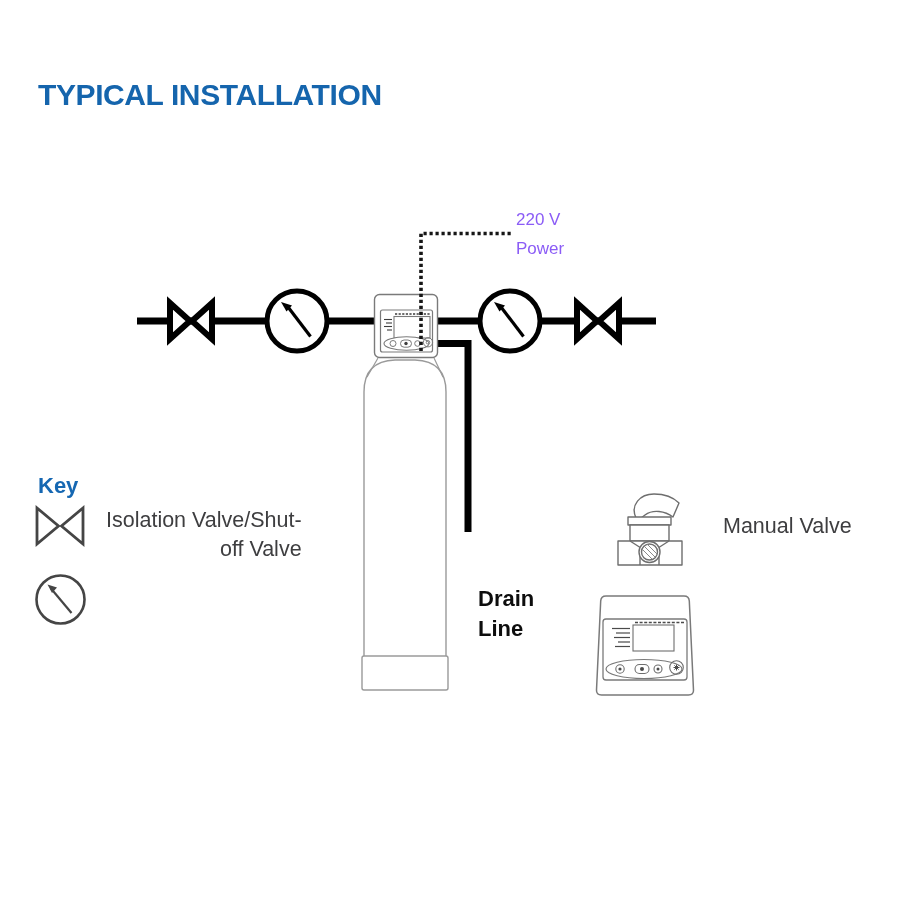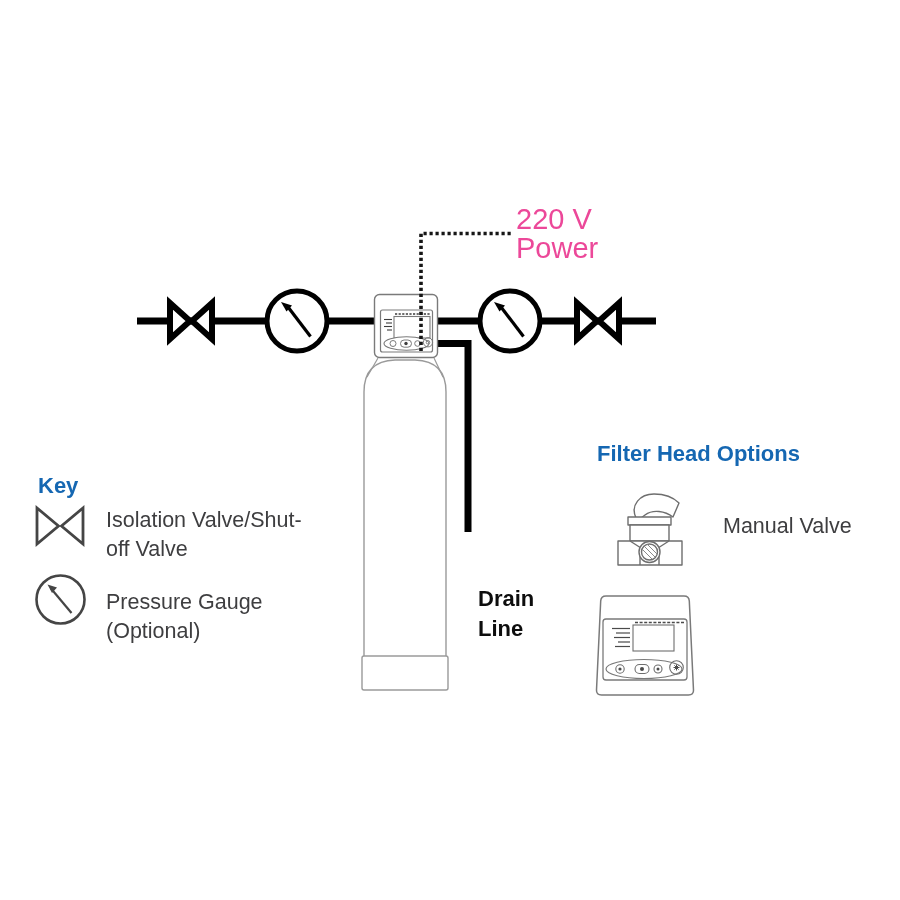--- a/index.html
+++ b/index.html
@@ -4,34 +4,35 @@
 <style>
   html,body{margin:0;padding:0;background:#fff;}
   #canvas{position:relative;width:900px;height:900px;background:#ffffff;overflow:hidden;
           font-family:"Liberation Sans",sans-serif;}
   .abs{position:absolute;}
   .pre{white-space:pre-line;}
   #title{left:38px;top:78px;font-size:30px;font-weight:700;letter-spacing:-0.4px;color:#1565ad;}
   .section-h{font-size:22px;font-weight:700;color:#1567b2;}
   #key-heading{left:38px;top:441px;margin-top:32px;}
   #options-heading{left:597px;top:441px;}
-  .body-label{font-size:21.5px;line-height:29px;color:#3e3e40;}
+  .body-label{font-size:21.5px;line-height:29px;color:#3e3e40;text-align:right;}
   #key-item1-label{left:106px;top:506px;}
   #key-item2-label{left:106px;top:588px;}
   #opt-item1-label{left:723px;top:512px;}
   #opt-item2-label{left:723px;top:617px;}
-  #power-label{left:516px;top:205px;font-size:29px;line-height:29px;color:#ec4899;}
+  #power-label{left:516px;top:205px;font-size:17px;line-height:29px;color:#8b5cf6;}
   #drain-label{left:478px;top:584px;font-size:22px;line-height:30px;font-weight:700;color:#0d0d0d;}
   svg{display:block;}
 </style>
 </head>
 <body>
 
 <div id="canvas">
 
+  <div id="title" class="abs">TYPICAL INSTALLATION</div>
 
   <svg class="abs" style="left:0;top:0;" width="900" height="900" viewBox="0 0 900 900">
 
     <g>
       <path d="M364,657 L364,392 Q364,361 395,360 L415,360 Q446,361 446,392 L446,657 Z" fill="#ffffff" stroke="#9a9a9a" stroke-width="1.4"></path>
       <rect x="362" y="656" width="86" height="34" rx="2" fill="#ffffff" stroke="#9a9a9a" stroke-width="1.4"></rect>
       <path d="M378,358 L367,377" stroke="#9a9a9a" stroke-width="1.2" fill="none"></path>
       <path d="M434,358 L443,377" stroke="#9a9a9a" stroke-width="1.2" fill="none"></path>
     </g>
 
@@ -99,24 +100,21 @@
     </g>
   </svg>
   <div id="key-item1-label" class="abs body-label pre">Isolation Valve/Shut-
 off Valve</div>
 
   <svg class="abs" style="left:34px;top:573px;" width="53" height="53" viewBox="0 0 53 53">
     <circle cx="26.5" cy="26.5" r="24" fill="none" stroke="#454545" stroke-width="2.6"></circle>
     <line x1="37.5" y1="40" x2="17" y2="15.5" stroke="#454545" stroke-width="2.2"></line>
     <polygon points="13.5,11.5 23,14.5 18,20" fill="#454545"></polygon>
   </svg>
-  <div id="key-item2-label" class="abs body-label pre">Pressure Gauge
-(Optional)</div>
 
-  <div id="options-heading" class="abs section-h">Filter Head Options</div>
 
   <svg class="abs" style="left:613px;top:487px;" width="80" height="85" viewBox="0 0 80 85">
     <g fill="#ffffff" stroke="#6e6e6e" stroke-width="1.4" stroke-linejoin="round">
       <path d="M23,31 C17,18 27,7 41,7 C52,7 61,11 66,16 L60,30 C52,24 40,22 32,28 L28,31 Z"></path>
       <rect x="15" y="30" width="43" height="8"></rect>
       <rect x="17" y="38" width="39" height="16"></rect>
       <rect x="5" y="54" width="64" height="24"></rect>
       <path d="M17,54 L28,61" fill="none"></path>
       <path d="M56,54 L45,61" fill="none"></path>
       <line x1="27" y1="61" x2="27" y2="78"></line>

